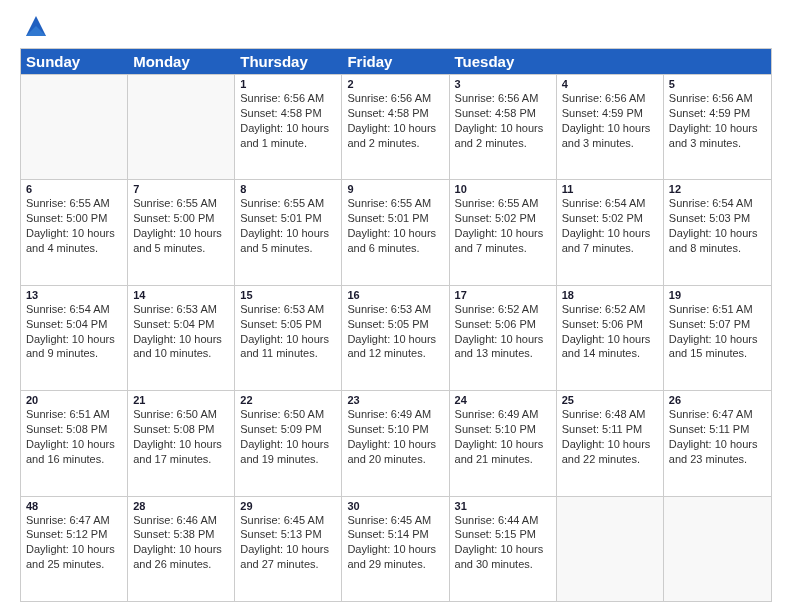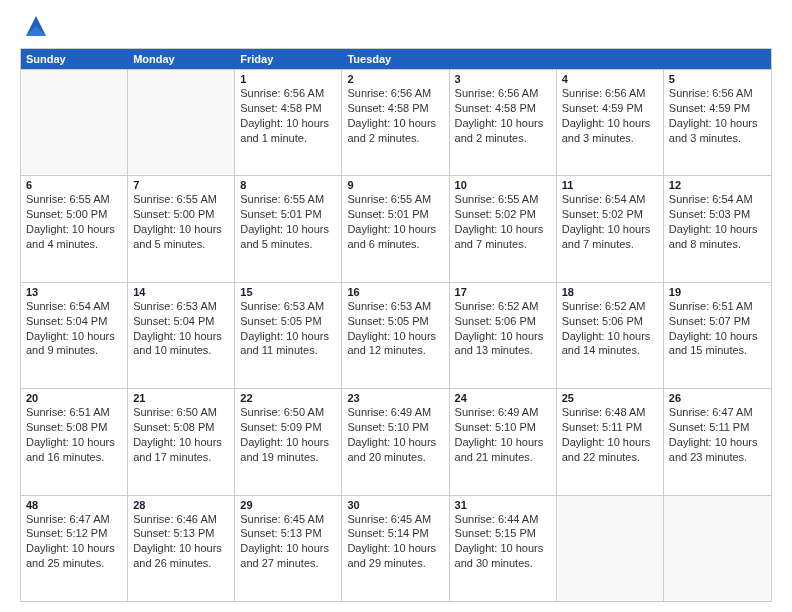--- a/index.html
+++ b/index.html
@@ -62,21 +62,21 @@
       flex-direction: column;
       border: 1px solid #ccc;
     }
     .cal-header {
       display: grid;
       grid-template-columns: repeat(7, 1fr);
       background: #2060c0;
     }
     .cal-header-cell {
       color: #fff;
-      font-size: 11px;
+      font-size: 15px;
       font-weight: bold;
       padding: 4px 5px;
       text-align: left;
     }
     .cal-body {
       display: flex;
       flex-direction: column;
       flex: 1;
     }
     .cal-row {
@@ -131,20 +131,21 @@
     <div class="title-section">
       <div class="month-title"></div>
       <div class="location"></div>
     </div>
   </div>
 
   <div class="calendar">
     <div class="cal-header">
     <div class="cal-header-cell">Sunday</div>
         <div class="cal-header-cell">Monday</div>
+        <div class="cal-header-cell">Thursday</div>
         <div class="cal-header-cell">Friday</div>
         <div class="cal-header-cell">Tuesday</div>
       </div>
     <div class="cal-body">
     <div class="cal-row">
           <div class="cal-cell empty"></div>
           <div class="cal-cell empty"></div>
           <div class="cal-cell">
             <div class="day-num">1</div>
             <div class="cell-text" style="white-space: pre-line;">Sunrise: 6:56 AM
@@ -338,21 +339,21 @@
           <div class="cal-cell">
             <div class="day-num">48</div>
             <div class="cell-text" style="white-space: pre-line;">Sunrise: 6:47 AM
 Sunset: 5:12 PM
 Daylight: 10 hours
 and 25 minutes.</div>
           </div>
           <div class="cal-cell">
             <div class="day-num">28</div>
             <div class="cell-text" style="white-space: pre-line;">Sunrise: 6:46 AM
-Sunset: 5:13 PM
+Sunset: 5:38 PM
 Daylight: 10 hours
 and 26 minutes.</div>
           </div>
           <div class="cal-cell">
             <div class="day-num">29</div>
             <div class="cell-text" style="white-space: pre-line;">Sunrise: 6:45 AM
 Sunset: 5:13 PM
 Daylight: 10 hours
 and 27 minutes.</div>
           </div>

